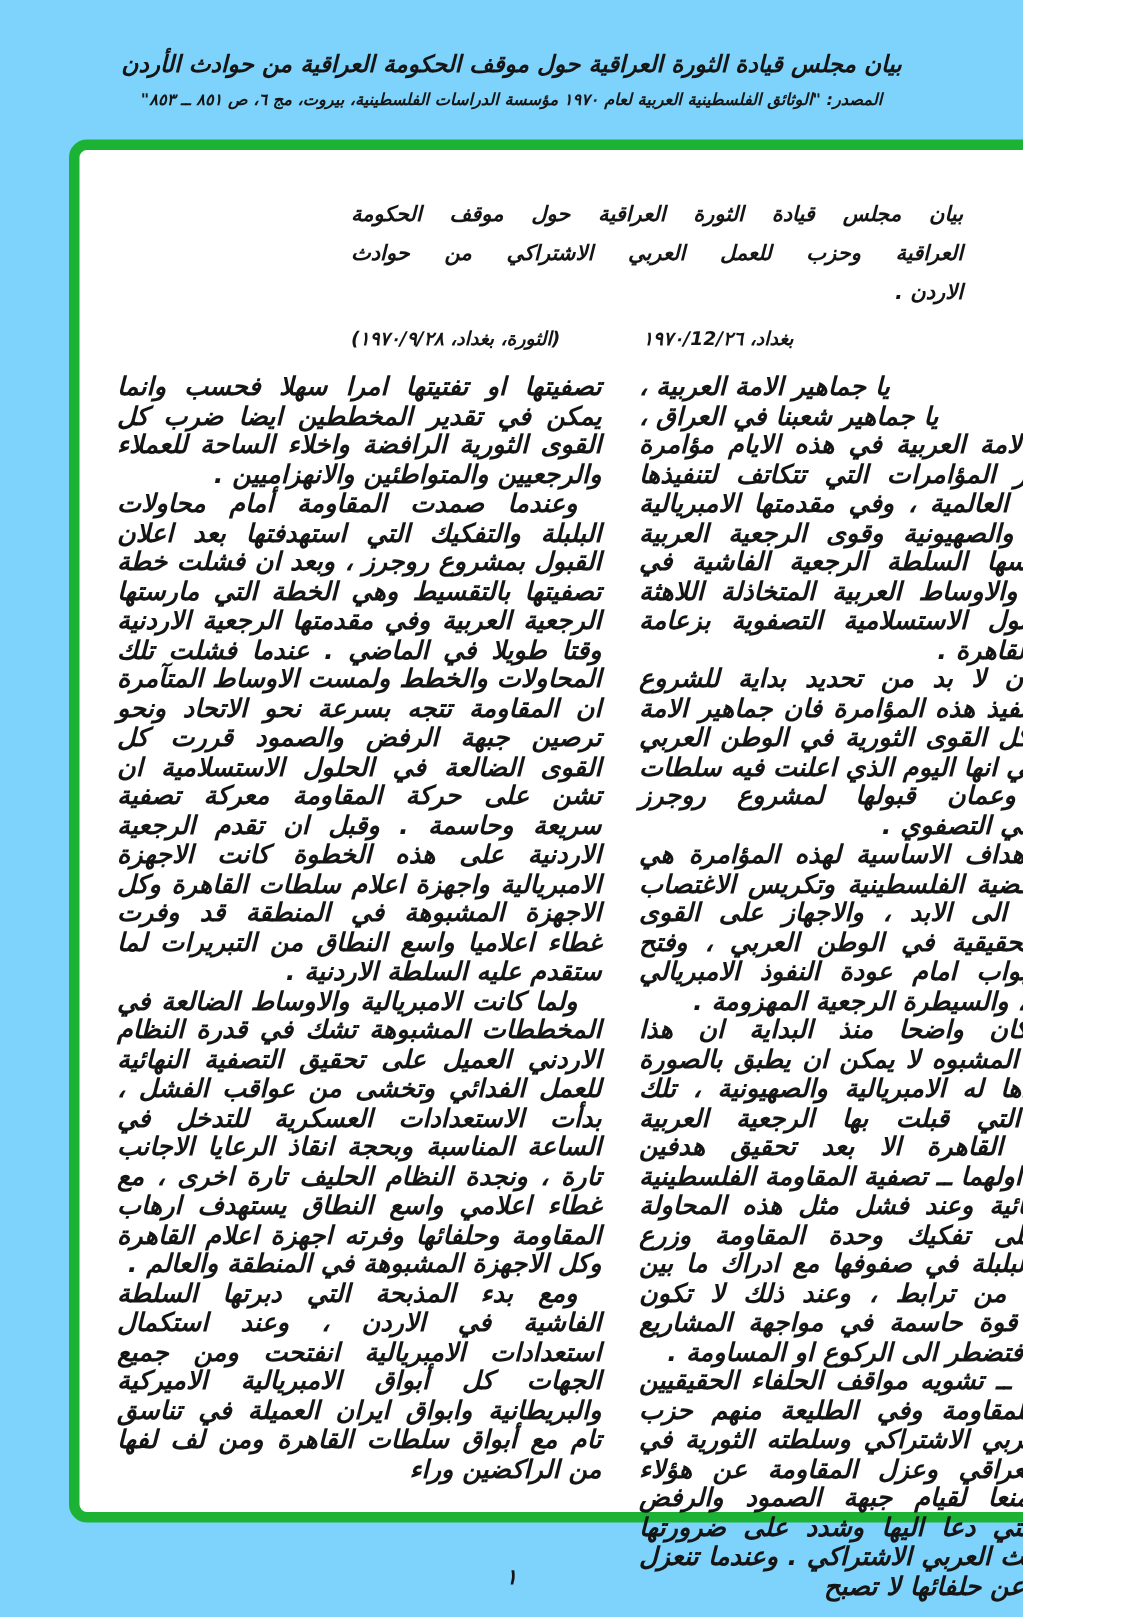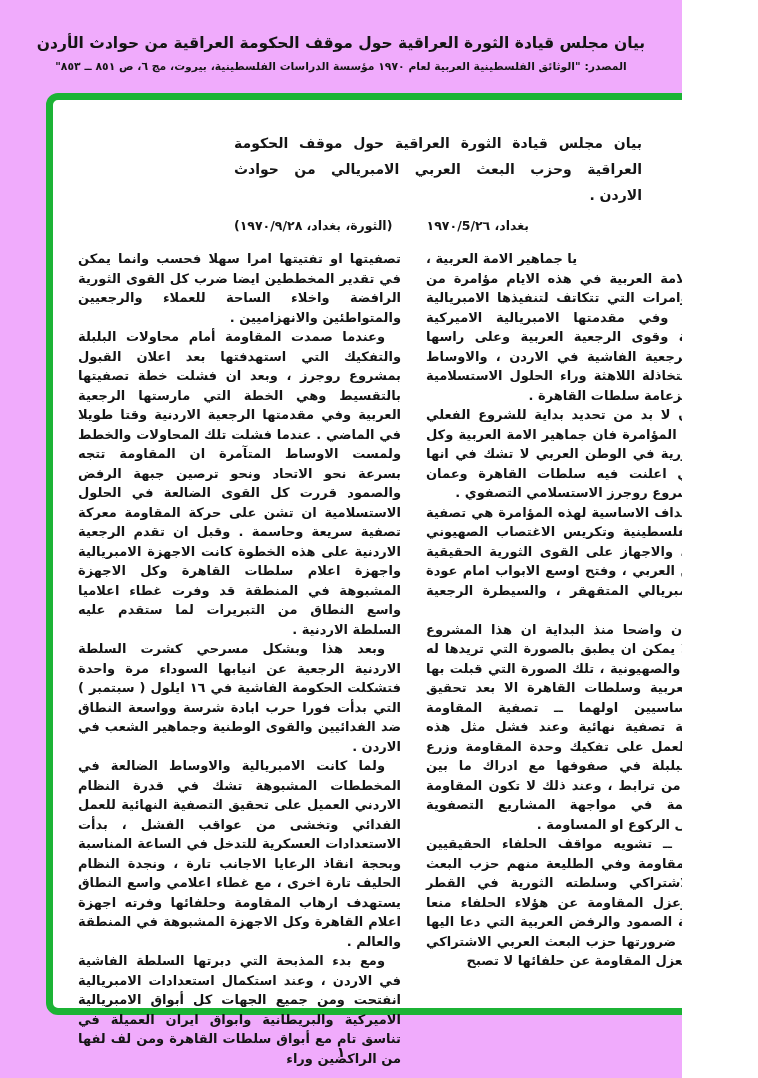--- a/index.html
+++ b/index.html
@@ -5,23 +5,24 @@
   html, body {
     margin: 0;
     padding: 0;
     background: #ffffff;
     font-family: "DejaVu Sans", sans-serif;
   }
   .page {
     position: relative;
     width: 682px;
     height: 1078px;
-    background: #f0abfc;
+    background: #7dd3fc;
     overflow: hidden;
     color: #151515;
+    font-style: italic;
   }
   
   .outer-header {
     direction: rtl;
     text-align: center;
     padding-top: 34px;
   }
   .outer-title {
     font-size: 15.5px;
     font-weight: bold;
@@ -66,21 +67,21 @@
   }
   
   .columns {
     direction: rtl;
     display: flex;
     gap: 25px;
     margin: 16px 25px 0 25px;
   }
   .col {
     flex: 1 1 0;
-    font-size: 13px;
+    font-size: 17px;
     font-weight: bold;
     line-height: 19.5px;
     text-align: justify;
   }
   .col p {
     margin: 0;
     text-indent: 16px;
   }
   .col p.cont { text-indent: 0; }
   .greeting {
@@ -105,44 +106,44 @@
 
   <div class="outer-header">
     <div class="outer-title">بيان مجلس قيادة الثورة العراقية حول موقف الحكومة العراقية من حوادث الأردن</div>
     <div class="outer-source">المصدر: "الوثائق الفلسطينية العربية لعام ١٩٧٠ مؤسسة الدراسات الفلسطينية، بيروت، مج ٦، ص ٨٥١ ــ ٨٥٣"</div>
   </div>
 
   <div class="green-frame">
 
     <div class="doc-title">
       <div class="t-line j">بيان مجلس قيادة الثورة العراقية حول موقف الحكومة</div>
-      <div class="t-line j">العراقية وحزب البعث العربي الامبريالي من حوادث</div>
+      <div class="t-line j">العراقية وحزب للعمل العربي الاشتراكي من حوادث</div>
       <div class="t-line c">الاردن .</div>
     </div>
 
     <div class="dateline">
-      <span>بغداد، ١٩٧٠/5/٢٦</span>
+      <span>بغداد، ١٩٧٠/12/٢٦</span>
       <span>(الثورة، بغداد، ١٩٧٠/٩/٢٨)</span>
     </div>
 
     <div class="columns">
 
       <div class="col">
         <div class="greeting">يا جماهير الامة العربية ،</div>
+        <div class="greeting">يا جماهير شعبنا في العراق ،</div>
         <p>تواجه الامة العربية في هذه الايام مؤامرة من اخطر المؤامرات التي تتكاتف لتنفيذها الامبريالية العالمية ، وفي مقدمتها الامبريالية الاميركية والصهيونية وقوى الرجعية العربية وعلى راسها السلطة الرجعية الفاشية في الاردن ، والاوساط العربية المتخاذلة اللاهثة وراء الحلول الاستسلامية التصفوية بزعامة سلطات القاهرة .</p>
         <p>واذا كان لا بد من تحديد بداية للشروع الفعلي بتنفيذ هذه المؤامرة فان جماهير الامة العربية وكل القوى الثورية في الوطن العربي لا تشك في انها اليوم الذي اعلنت فيه سلطات القاهرة وعمان قبولها لمشروع روجرز الاستسلامي التصفوي .</p>
         <p>وان الاهداف الاساسية لهذه المؤامرة هي تصفية القضية الفلسطينية وتكريس الاغتصاب الصهيوني الى الابد ، والاجهاز على القوى الثورية الحقيقية في الوطن العربي ، وفتح اوسع الابواب امام عودة النفوذ الامبريالي المتقهقر ، والسيطرة الرجعية المهزومة .</p>
         <p>ولقد كان واضحا منذ البداية ان هذا المشروع المشبوه لا يمكن ان يطبق بالصورة التي تريدها له الامبريالية والصهيونية ، تلك الصورة التي قبلت بها الرجعية العربية وسلطات القاهرة الا بعد تحقيق هدفين اساسيين اولهما ــ تصفية المقاومة الفلسطينية تصفية نهائية وعند فشل مثل هذه المحاولة العمل على تفكيك وحدة المقاومة وزرع الحيرة والبلبلة في صفوفها مع ادراك ما بين الاسلوبين من ترابط ، وعند ذلك لا تكون المقاومة قوة حاسمة في مواجهة المشاريع التصفوية فتضطر الى الركوع او المساومة .</p>
         <p>وثانيهما ــ تشويه مواقف الحلفاء الحقيقيين الثابتين للمقاومة وفي الطليعة منهم حزب البعث العربي الاشتراكي وسلطته الثورية في القطر العراقي وعزل المقاومة عن هؤلاء الحلفاء منعا لقيام جبهة الصمود والرفض العربية التي دعا اليها وشدد على ضرورتها حزب البعث العربي الاشتراكي . وعندما تنعزل المقاومة عن حلفائها لا تصبح</p>
       </div>
 
       <div class="col">
         <p class="cont">تصفيتها او تفتيتها امرا سهلا فحسب وانما يمكن في تقدير المخططين ايضا ضرب كل القوى الثورية الرافضة واخلاء الساحة للعملاء والرجعيين والمتواطئين والانهزاميين .</p>
         <p>وعندما صمدت المقاومة أمام محاولات البلبلة والتفكيك التي استهدفتها بعد اعلان القبول بمشروع روجرز ، وبعد ان فشلت خطة تصفيتها بالتقسيط وهي الخطة التي مارستها الرجعية العربية وفي مقدمتها الرجعية الاردنية وقتا طويلا في الماضي . عندما فشلت تلك المحاولات والخطط ولمست الاوساط المتآمرة ان المقاومة تتجه بسرعة نحو الاتحاد ونحو ترصين جبهة الرفض والصمود قررت كل القوى الضالعة في الحلول الاستسلامية ان تشن على حركة المقاومة معركة تصفية سريعة وحاسمة . وقبل ان تقدم الرجعية الاردنية على هذه الخطوة كانت الاجهزة الامبريالية واجهزة اعلام سلطات القاهرة وكل الاجهزة المشبوهة في المنطقة قد وفرت غطاء اعلاميا واسع النطاق من التبريرات لما ستقدم عليه السلطة الاردنية .</p>
-        <p>وبعد هذا وبشكل مسرحي كشرت السلطة الاردنية الرجعية عن انيابها السوداء مرة واحدة فتشكلت الحكومة الفاشية في ١٦ ايلول ( سبتمبر ) التي بدأت فورا حرب ابادة شرسة وواسعة النطاق ضد الفدائيين والقوى الوطنية وجماهير الشعب في الاردن .</p>
         <p>ولما كانت الامبريالية والاوساط الضالعة في المخططات المشبوهة تشك في قدرة النظام الاردني العميل على تحقيق التصفية النهائية للعمل الفدائي وتخشى من عواقب الفشل ، بدأت الاستعدادات العسكرية للتدخل في الساعة المناسبة وبحجة انقاذ الرعايا الاجانب تارة ، ونجدة النظام الحليف تارة اخرى ، مع غطاء اعلامي واسع النطاق يستهدف ارهاب المقاومة وحلفائها وفرته اجهزة اعلام القاهرة وكل الاجهزة المشبوهة في المنطقة والعالم .</p>
         <p>ومع بدء المذبحة التي دبرتها السلطة الفاشية في الاردن ، وعند استكمال استعدادات الامبريالية انفتحت ومن جميع الجهات كل أبواق الامبريالية الاميركية والبريطانية وابواق ايران العميلة في تناسق تام مع أبواق سلطات القاهرة ومن لف لفها من الراكضين وراء</p>
       </div>
 
     </div>
   </div>
 
   <div class="page-number">١</div>
 
 </div>

